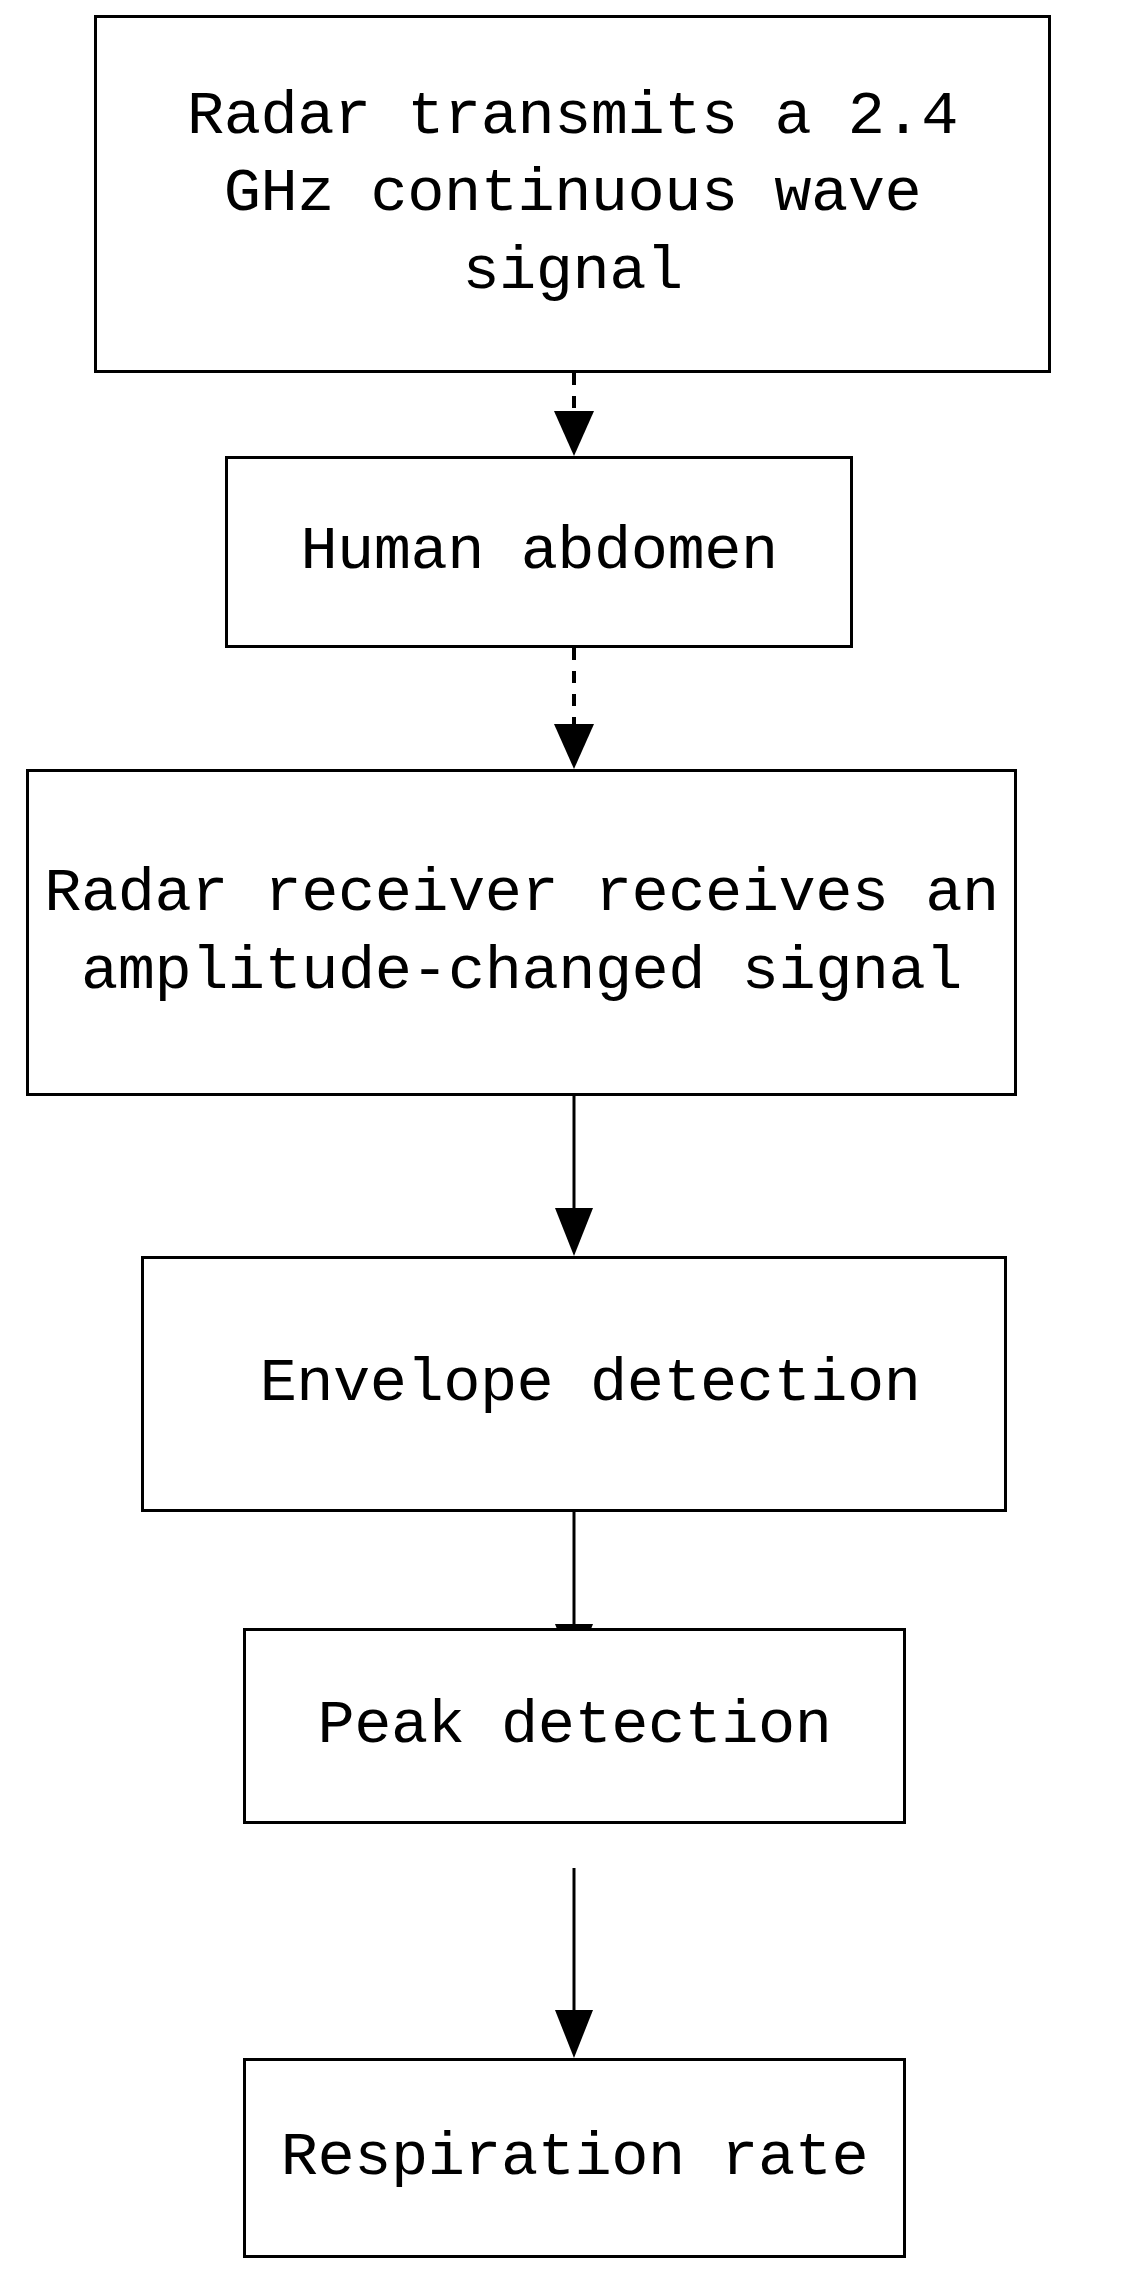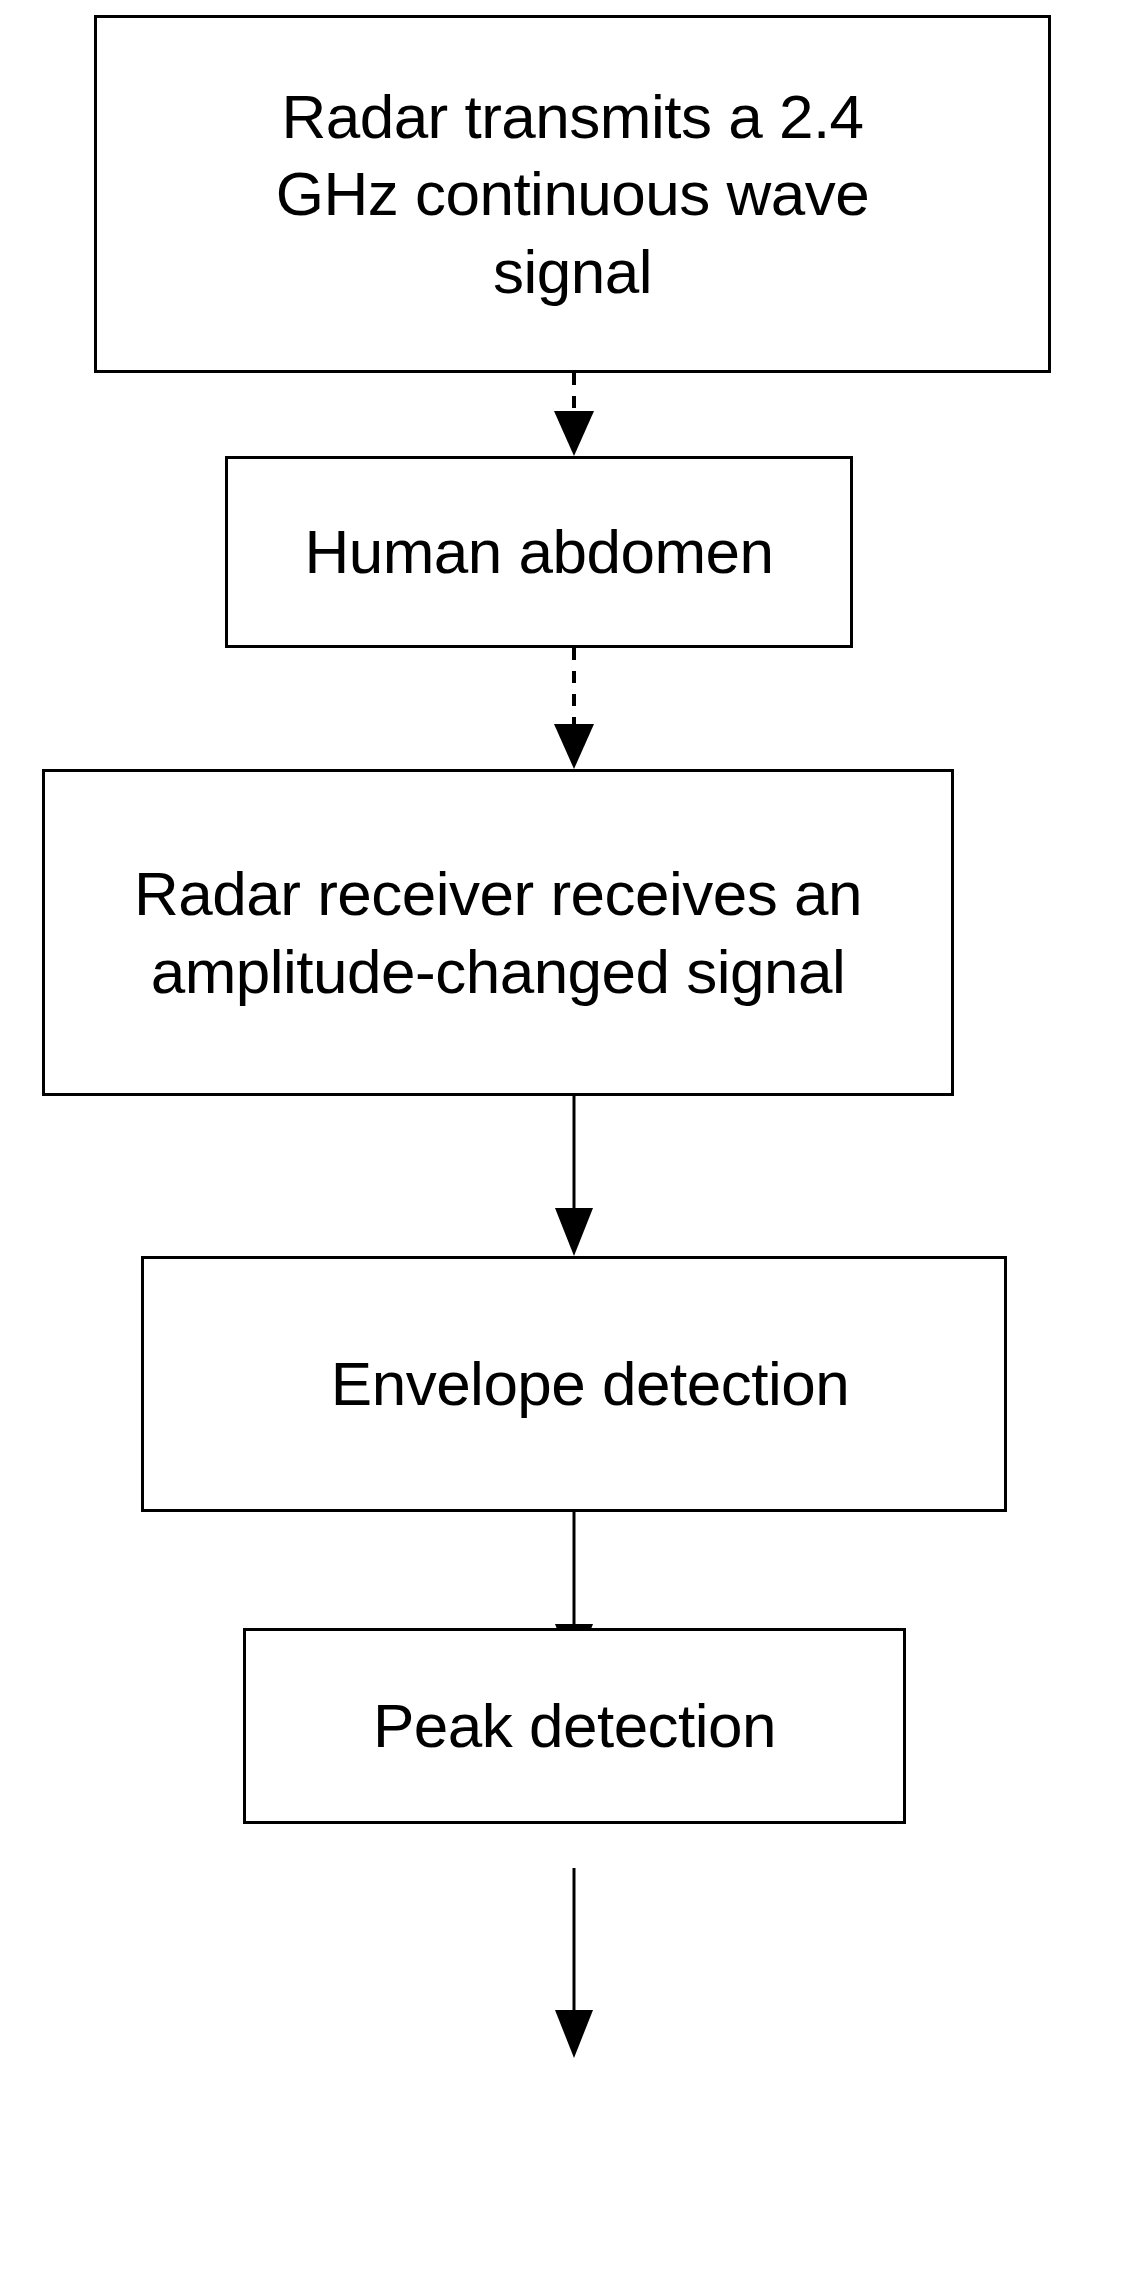--- a/index.html
+++ b/index.html
@@ -7,21 +7,21 @@
     margin: 0;
     padding: 0;
     background: #ffffff;
   }
   #canvas {
     position: relative;
     width: 1141px;
     height: 2276px;
     background: #ffffff;
     overflow: hidden;
-    font-family: Liberation Sans, sans-serif;
+    font-family: Liberation Mono, monospace;
   }
   .node {
     position: absolute;
     box-sizing: border-box;
     background: #ffffff;
     border: 3px solid #000000;
     display: flex;
     align-items: center;
     justify-content: center;
     text-align: center;
@@ -68,21 +68,21 @@
     <span class="node-label">Human abdomen</span>
   </div>
 
   <div class="edge" style="left:544px; top:648px; width:60px; height:121px;">
     <svg width="60" height="121" viewBox="0 0 60 121" aria-hidden="true">
       <line x1="30" y1="0" x2="30" y2="90" stroke="#000000" stroke-width="4" stroke-dasharray="12,11"></line>
       <polygon points="30,121 10,76 50,76" fill="#000000"></polygon>
     </svg>
   </div>
 
-  <div class="node" style="left:42px; top:769px; width:912px; height:327px;">
+  <div class="node" style="left:26px; top:769px; width:991px; height:327px;">
     <span class="node-label">Radar receiver receives an
 amplitude-changed signal</span>
   </div>
 
   <div class="edge" style="left:544px; top:1096px; width:60px; height:160px;">
     <svg width="60" height="160" viewBox="0 0 60 160" aria-hidden="true">
       <line x1="30" y1="0" x2="30" y2="128" stroke="#000000" stroke-width="3"></line>
       <polygon points="30,160 11,112 49,112" fill="#000000"></polygon>
     </svg>
   </div>
@@ -102,14 +102,17 @@
     <span class="node-label">Peak detection</span>
   </div>
 
   <div class="edge" style="left:544px; top:1868px; width:60px; height:190px;">
     <svg width="60" height="190" viewBox="0 0 60 190" aria-hidden="true">
       <line x1="30" y1="0" x2="30" y2="158" stroke="#000000" stroke-width="3"></line>
       <polygon points="30,190 11,142 49,142" fill="#000000"></polygon>
     </svg>
   </div>
 
+  <div class="node" style="left:243px; top:2058px; width:663px; height:200px;">
+    <span class="node-label">Respiration rate</span>
+  </div>
 
 </div>
 
 </body></html>

